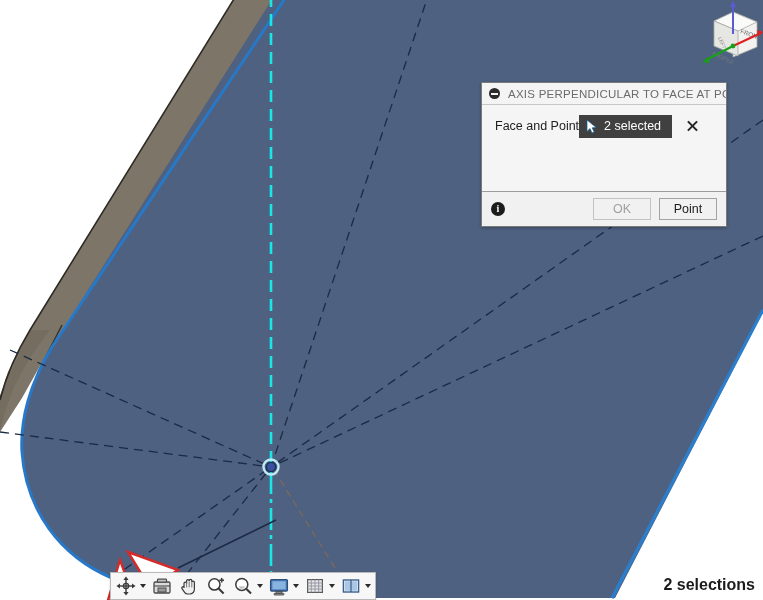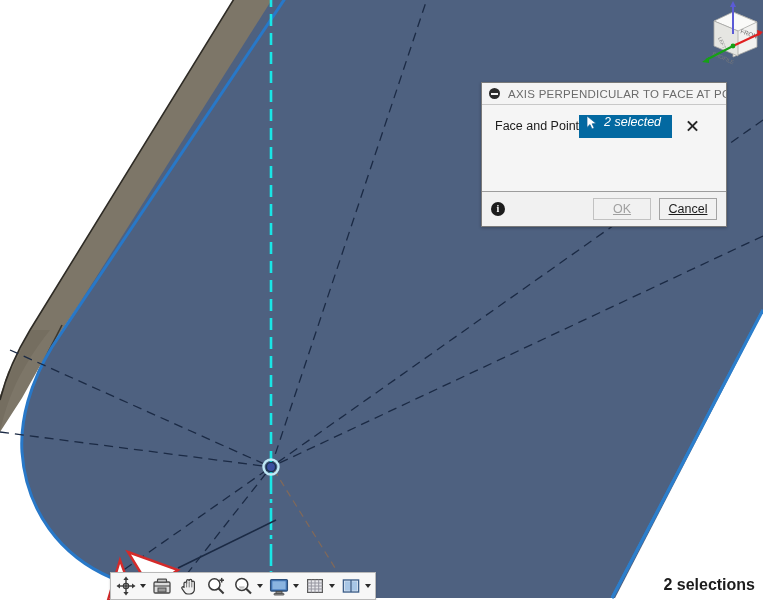--- a/index.html
+++ b/index.html
@@ -90,27 +90,27 @@
     padding-left: 13px;
     height: 24px;
   }
   .param-label {
     font-size: 12.5px;
     color: #1c1c1c;
     margin-right: 0;
     white-space: nowrap;
   }
   .sel-button {
-    background: #0369a1;
+    background: #404040;
     height: 23px;
     display: flex;
+    align-items: center;
     padding: 0 11px 0 6px;
     cursor: pointer;
     border: none;
-    font-style: italic;
   }
   .sel-button .cursor-glyph {
     width: 14px; height: 15px;
     margin-right: 5px;
     flex: 0 0 auto;
   }
   .sel-button-text {
     font-size: 12.5px;
     color: #ffffff;
     white-space: nowrap;
@@ -157,21 +157,20 @@
     height: 22px;
     min-width: 58px;
     background: #f1f1f1;
     border: 1px solid #a3a3a3;
     font-size: 12.5px;
     font-family: "Liberation Sans", sans-serif;
     color: #1c1c1c;
     margin-left: 8px;
     cursor: pointer;
     padding: 0 8px;
-    text-decoration: underline;
   }
   .dlg-btn.disabled { color: #a0a0a0; border-color: #c2c2c2; cursor: default; }
 
   
   #bottom-toolbar {
     position: absolute;
     left: 110px; top: 572px;
     height: 28px;
     background: #f7f7f7;
     border: 1px solid #b9b9b9;
@@ -313,21 +312,21 @@
         </div>
 
         <div class="clear-x"></div>
       </div>
     </div>
 
     <div class="dlg-footer">
       <div class="info-icon">i</div>
       <div class="footer-spacer"></div>
       <button class="dlg-btn disabled">OK</button>
-      <button class="dlg-btn">Cancel</button>
+      <button class="dlg-btn">Point</button>
     </div>
   </div>
 
   <div id="bottom-toolbar">
 
     <div class="tb-item">
       <svg class="tb-icon" viewBox="0 0 22 22">
         <g stroke="#3a3a3a" stroke-width="1.4" fill="none">
           <line x1="11" y1="3" x2="11" y2="19"></line>
           <line x1="3" y1="11" x2="19" y2="11"></line>

